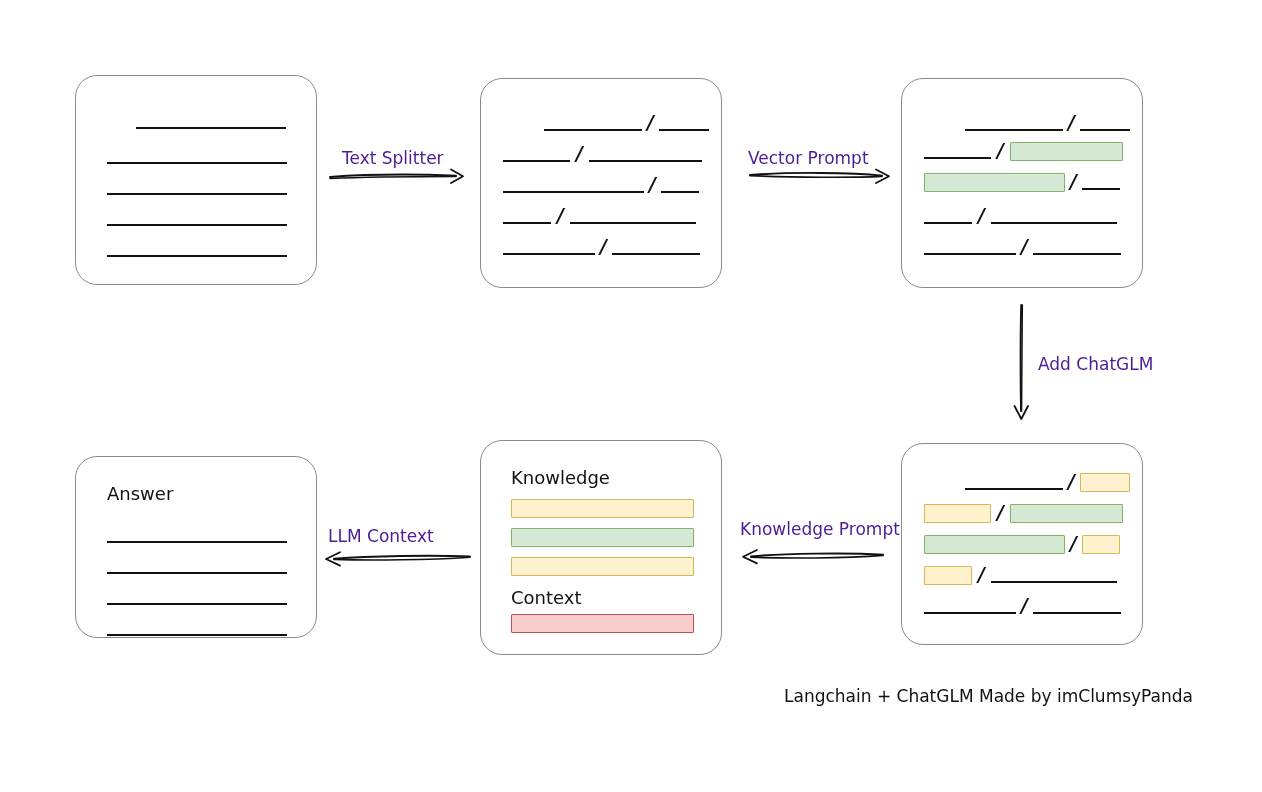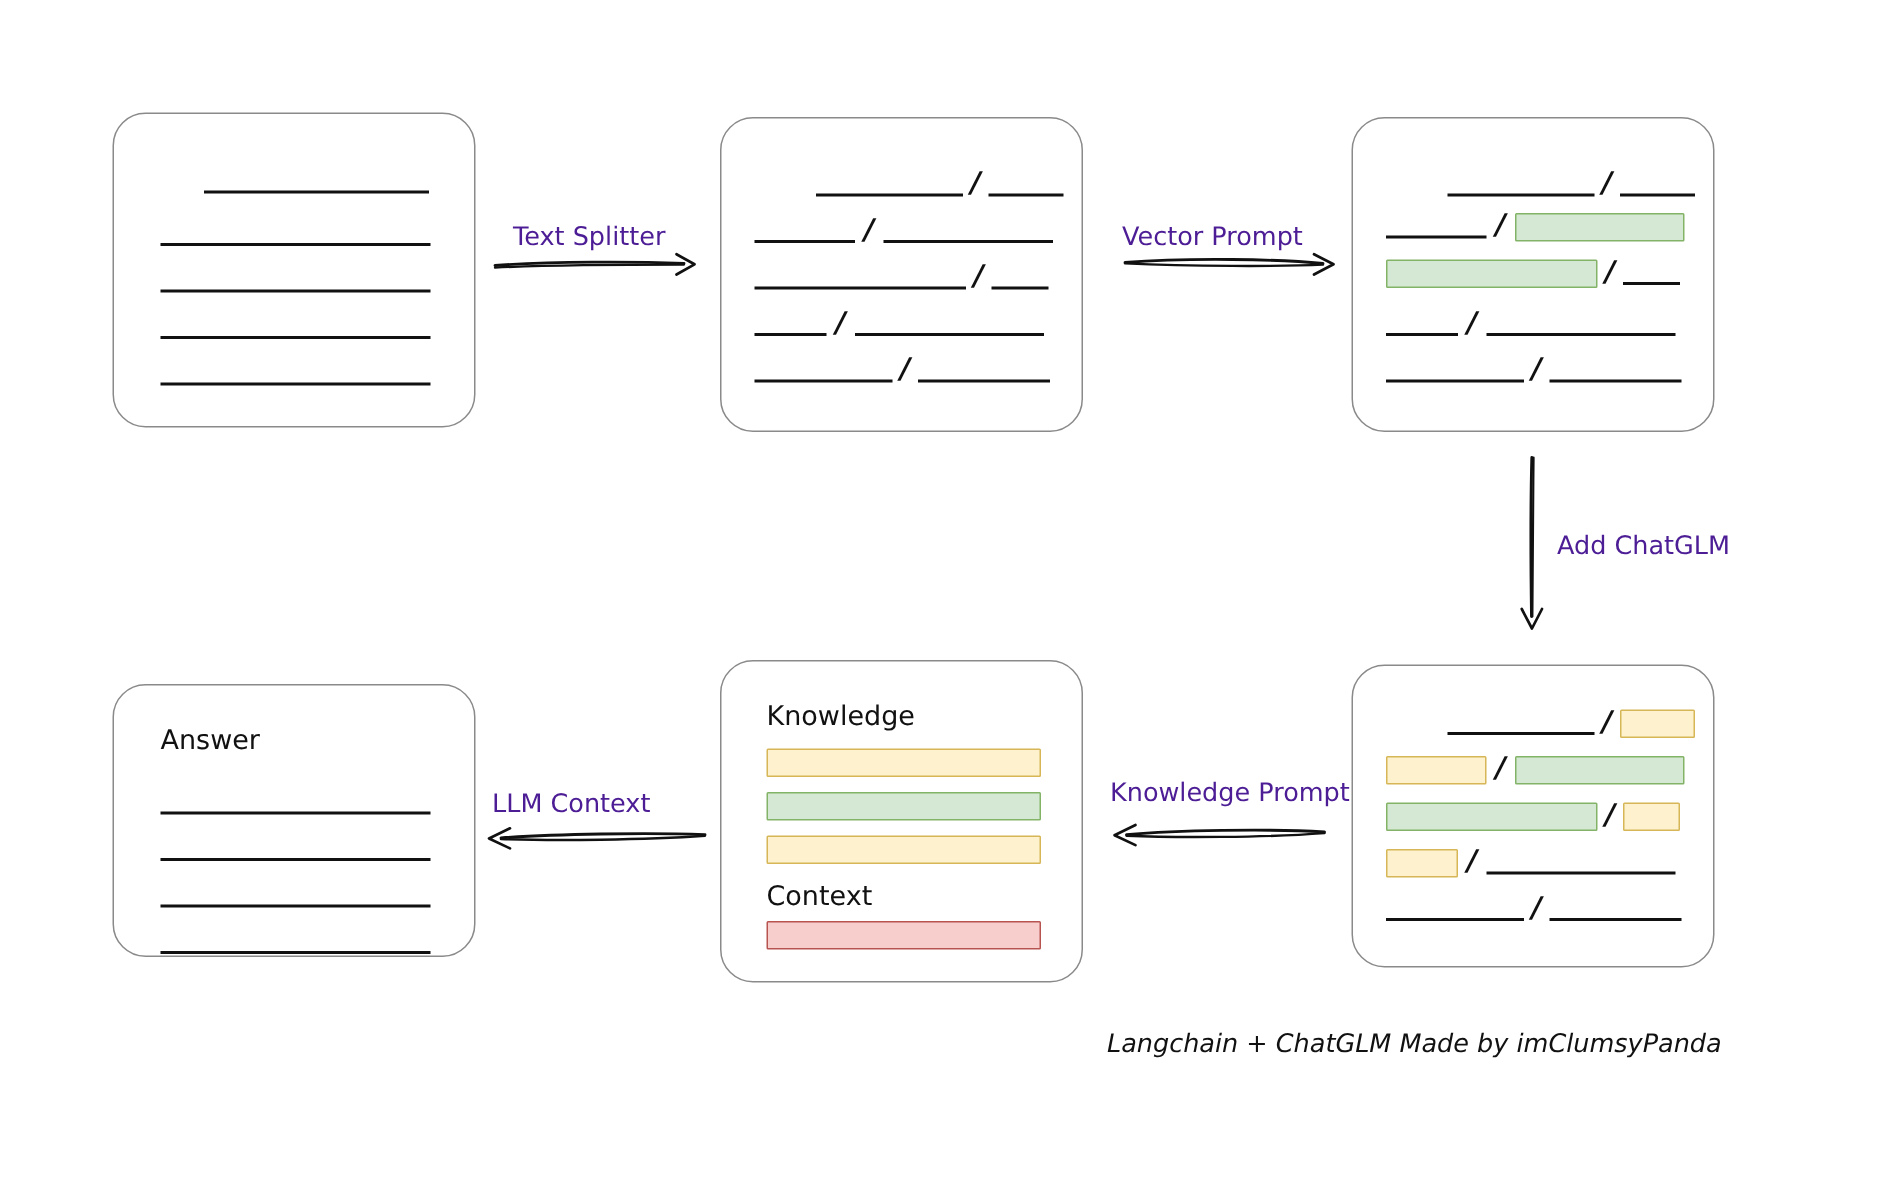--- a/index.html
+++ b/index.html
@@ -261,15 +261,15 @@
     <path d="M18,4 L4,10.8 L18,17.4" stroke="#111111" stroke-width="1.8" fill="none" stroke-linejoin="round" stroke-linecap="round"></path>
   </svg>
 
   <div class="label" style="left:328px; top:528px;">LLM Context</div>
   <svg class="arrow-svg" style="left:320px; top:548px;" width="152" height="22" viewBox="0 0 152 22">
     <path d="M150,8.4 C110,7.0 50,8.0 14,10.6" stroke="#111111" stroke-width="1.9" fill="none" stroke-linecap="round"></path>
     <path d="M150,9.2 C110,12.0 50,12.6 14,11.4" stroke="#111111" stroke-width="1.6" fill="none" stroke-linecap="round"></path>
     <path d="M20,4.2 L6,11 L20,17.6" stroke="#111111" stroke-width="1.8" fill="none" stroke-linejoin="round" stroke-linecap="round"></path>
   </svg>
 
-  <div class="footer-note" style="left:738px; top:688px;font-style:italic;">Langchain + ChatGLM Made by imClumsyPanda</div>
+  <div class="footer-note" style="left:784px; top:688px;">Langchain + ChatGLM Made by imClumsyPanda</div>
 
 </div>
 
 </body></html>

